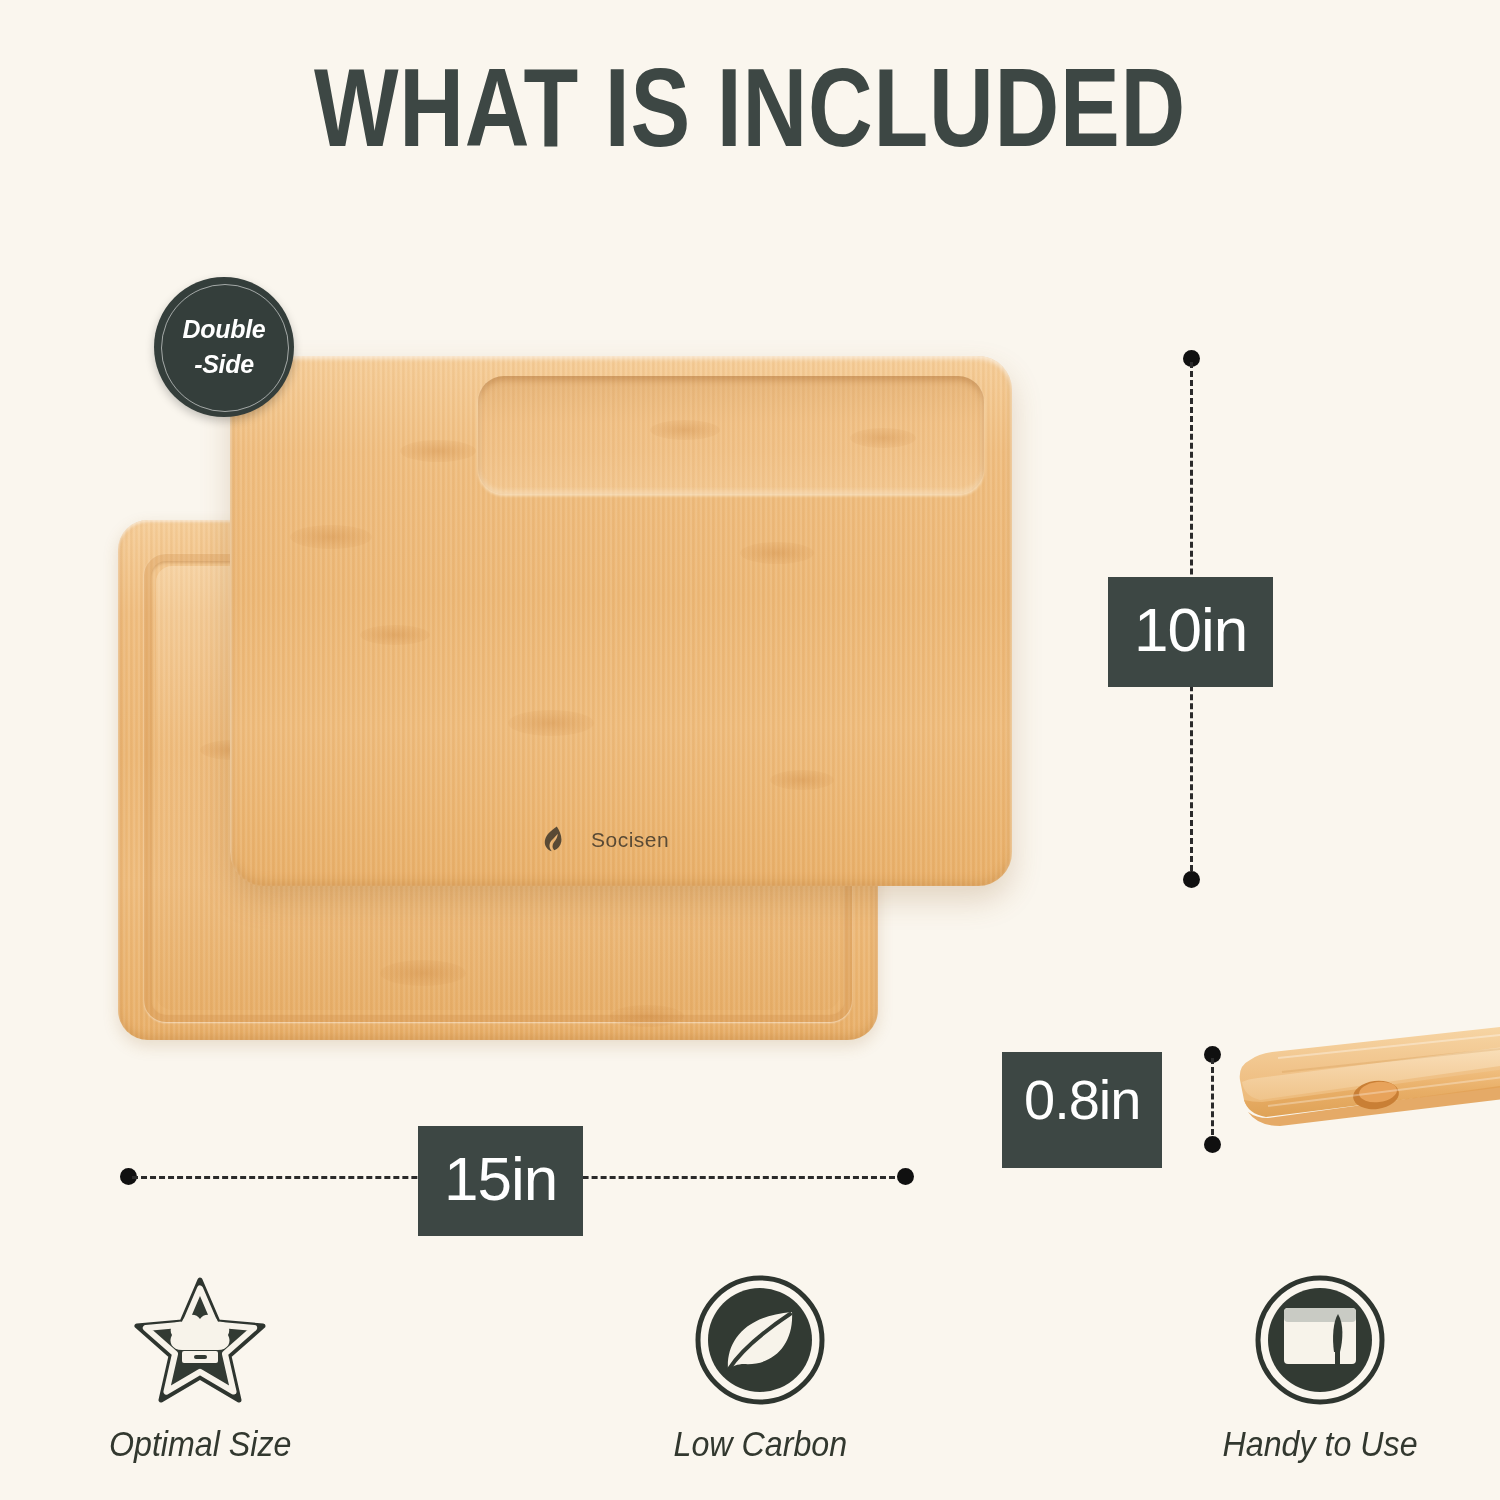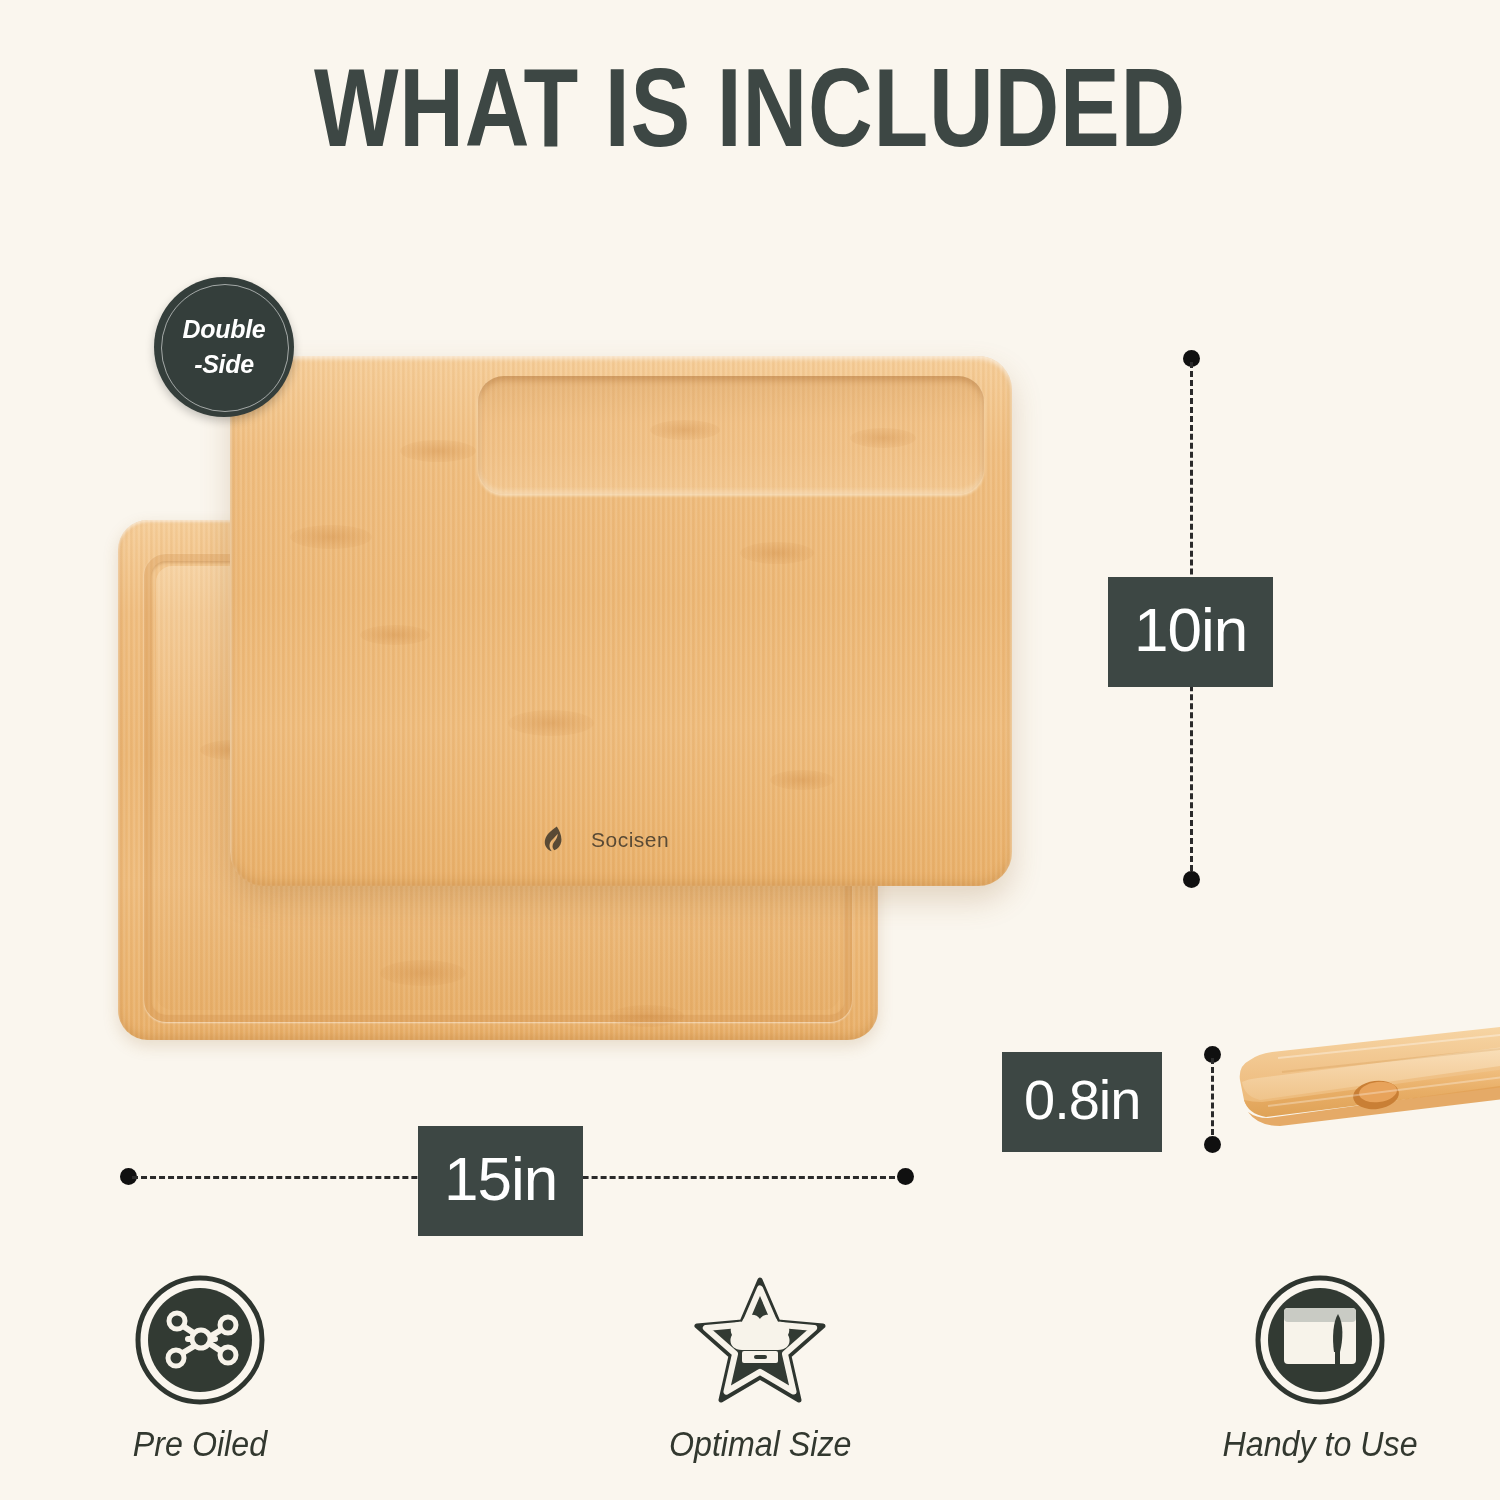--- a/index.html
+++ b/index.html
@@ -248,21 +248,21 @@
     letter-spacing: -1px;
     padding: 22px 26px 26px 26px;
     display: flex;
     align-items: center;
     justify-content: center;
     white-space: nowrap;
     z-index: 5;
   }
   .dim-label.small {
     font-size: 56px;
-    padding: 20px 22px 24px 22px;
+    padding: 20px 22px 40px 22px;
   }
 
   
   .features {
     position: absolute;
     left: 60px;
     top: 1272px;
     width: 1400px;
     height: 215px;
     display: flex;
@@ -382,55 +382,45 @@
 
   <div class="badge-double">
     <div class="badge-text">
       <span>Double</span>
       <span>-Side</span>
     </div>
   </div>
 
   <div class="features">
 
-    <div class="feature">
-      <div class="feature-icon">
-        <svg width="136" height="136" viewBox="0 0 136 136">
-          <circle cx="68" cy="68" r="62" fill="none" stroke="#2E352F" stroke-width="5"></circle>
-          <circle cx="68" cy="68" r="52" fill="#323A33"></circle>
-          <g stroke="#F7F3EA" stroke-width="6" stroke-linecap="round" fill="none">
-            <line x1="45" y1="50" x2="95" y2="83"></line>
-            <line x1="44" y1="85" x2="94" y2="55"></line>
-            <line x1="56" y1="67" x2="83" y2="67"></line>
-          </g>
-          <g fill="#323A33" stroke="#F7F3EA" stroke-width="5">
-            <circle cx="45" cy="49" r="8"></circle>
-            <circle cx="96" cy="83" r="8"></circle>
-            <circle cx="44" cy="86" r="8"></circle>
-            <circle cx="96" cy="53" r="8"></circle>
-            <circle cx="69" cy="67" r="9"></circle>
-          </g>
-        </svg>
-      </div>
-      <div class="feature-label">Pre Oiled</div>
-    </div>
 
     <div class="feature">
       <div class="feature-icon">
         <svg width="136" height="136" viewBox="0 0 136 136">
           <path d="M68 8 L86 50 L131 54 L97 84 L107 128 L68 105 L29 128 L39 84 L5 54 L50 50 Z" fill="#323A33" stroke="#2E352F" stroke-width="5" stroke-linejoin="round"></path>
           <path d="M68 8 L86 50 L131 54 L97 84 L107 128 L68 105 L29 128 L39 84 L5 54 L50 50 Z" fill="none" stroke="#F7F3EA" stroke-width="7" stroke-linejoin="round" transform="translate(68 68) scale(0.86) translate(-68 -68)"></path>
           <path d="M50 78 C40 78 36 70 40 63 C36 56 42 48 50 50 C52 42 64 40 68 47 C72 40 84 42 86 50 C94 48 100 56 96 63 C100 70 96 78 86 78 Z" fill="#F7F3EA"></path>
           <rect x="50" y="79" width="36" height="12" rx="2" fill="#F7F3EA"></rect>
           <rect x="62" y="83" width="13" height="4" rx="2" fill="#323A33"></rect>
         </svg>
       </div>
       <div class="feature-label">Optimal Size</div>
     </div>
 
+    <div class="feature">
+      <div class="feature-icon">
+        <svg width="136" height="136" viewBox="0 0 136 136">
+          <circle cx="68" cy="68" r="62" fill="none" stroke="#2E352F" stroke-width="5"></circle>
+          <circle cx="68" cy="68" r="52" fill="#323A33"></circle>
+          <path d="M36 98 C34 70 52 44 100 40 C102 72 82 94 52 92 C46 92 40 94 36 98 Z" fill="#F7F3EA"></path>
+          <path d="M37 97 C48 80 68 62 98 42" stroke="#323A33" stroke-width="4" fill="none" stroke-linecap="round"></path>
+        </svg>
+      </div>
+      <div class="feature-label">Low Carbon</div>
+    </div>
 
 
     <div class="feature">
       <div class="feature-icon">
         <svg width="136" height="136" viewBox="0 0 136 136">
           <circle cx="68" cy="68" r="62" fill="none" stroke="#2E352F" stroke-width="5"></circle>
           <circle cx="68" cy="68" r="52" fill="#323A33"></circle>
           <rect x="32" y="36" width="72" height="56" rx="4" fill="#F7F3EA"></rect>
           <rect x="32" y="36" width="72" height="14" rx="4" fill="#C9CBC4"></rect>
           <path d="M86 42 C92 52 91 68 88 80 L82 80 C80 66 81 50 86 42 Z" fill="#323A33"></path>

